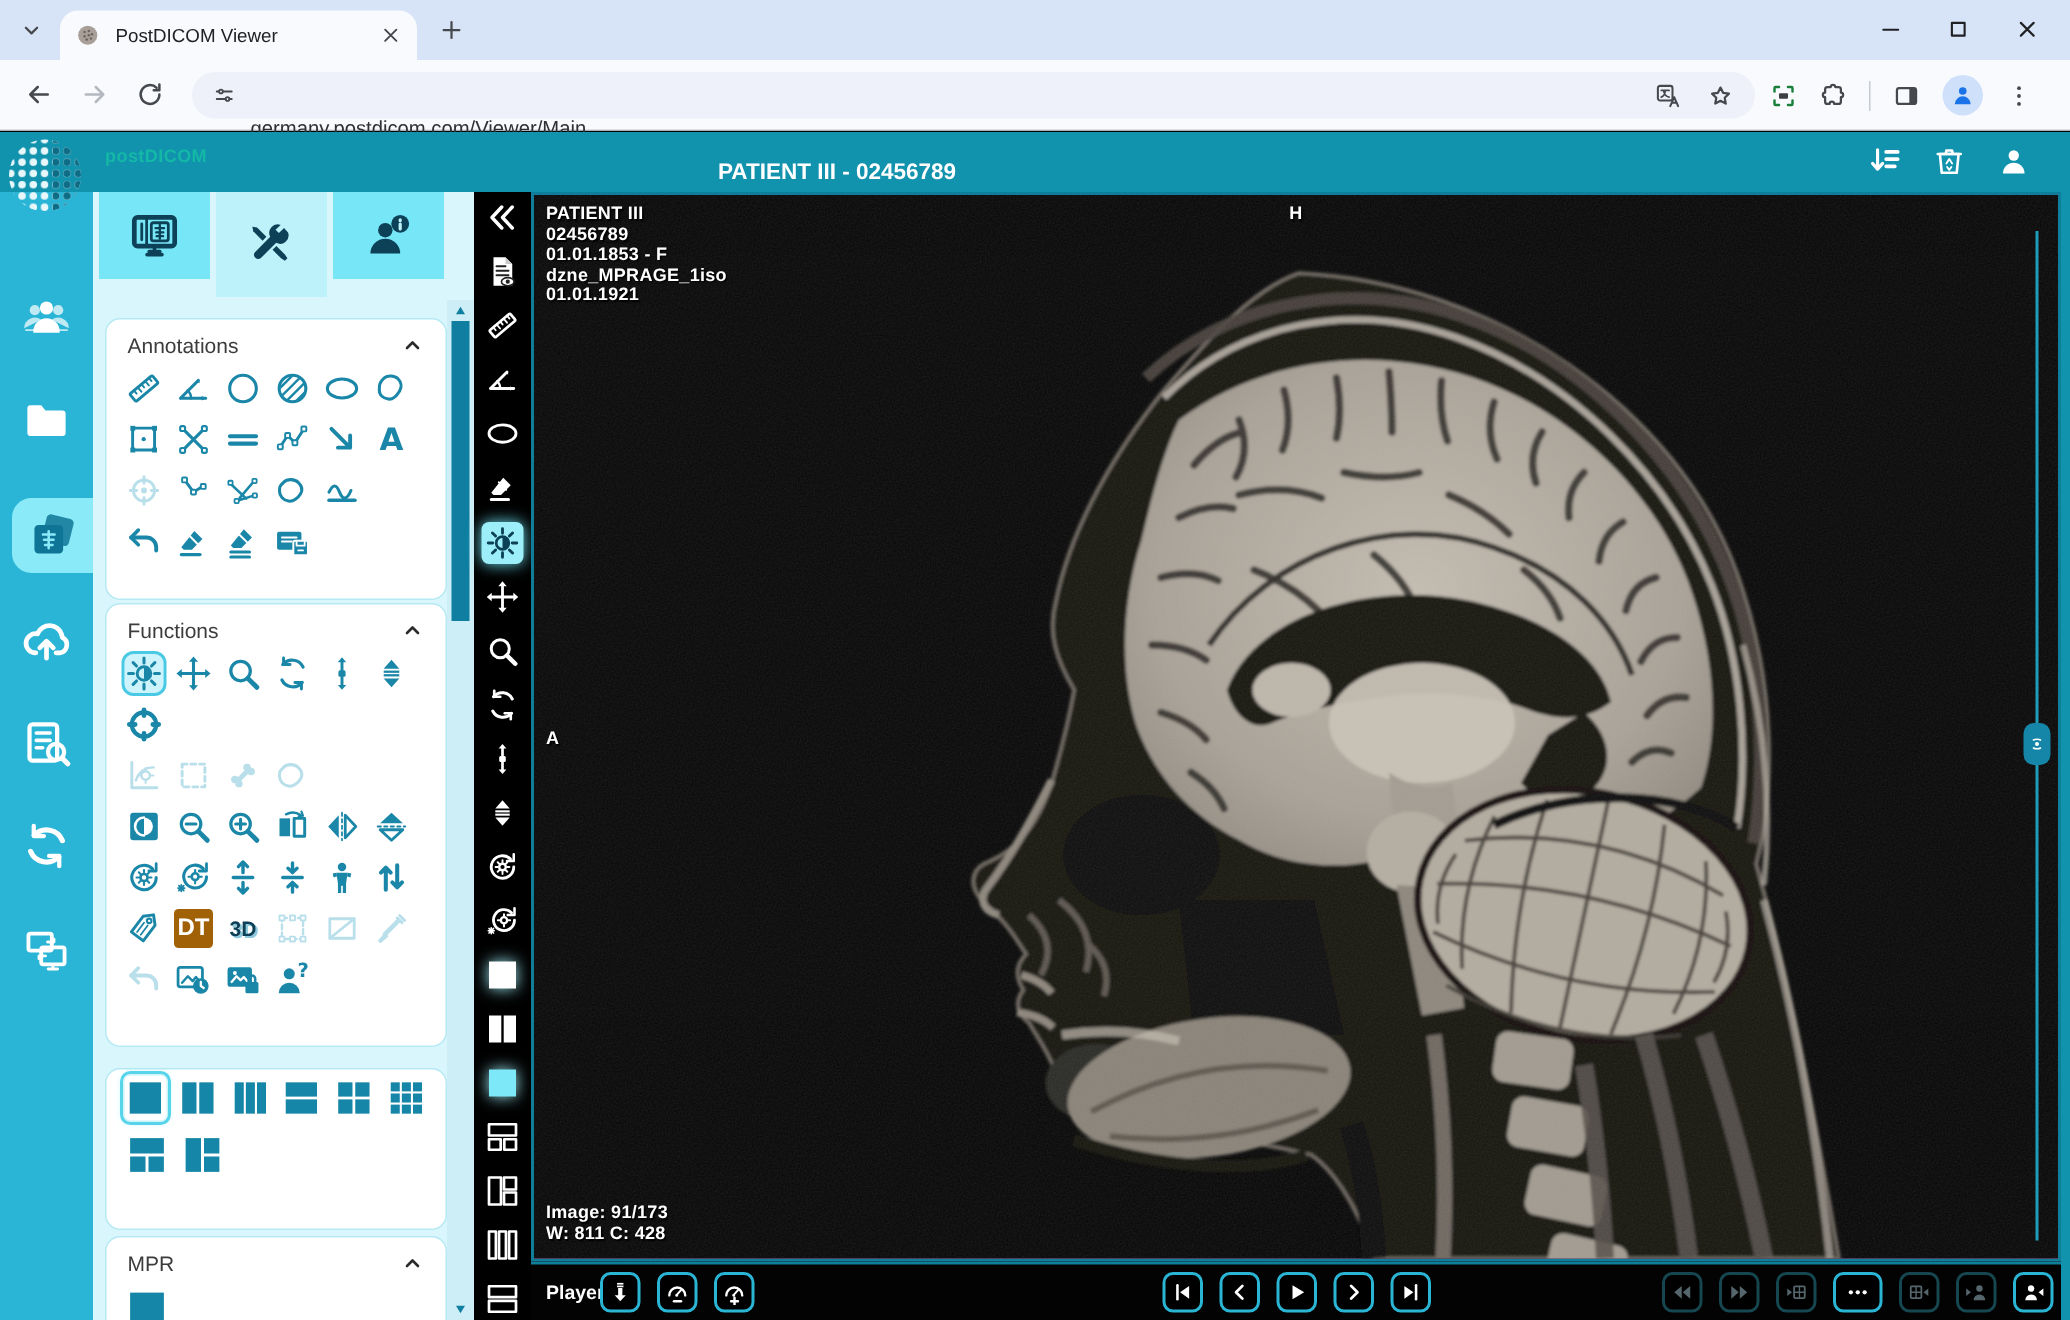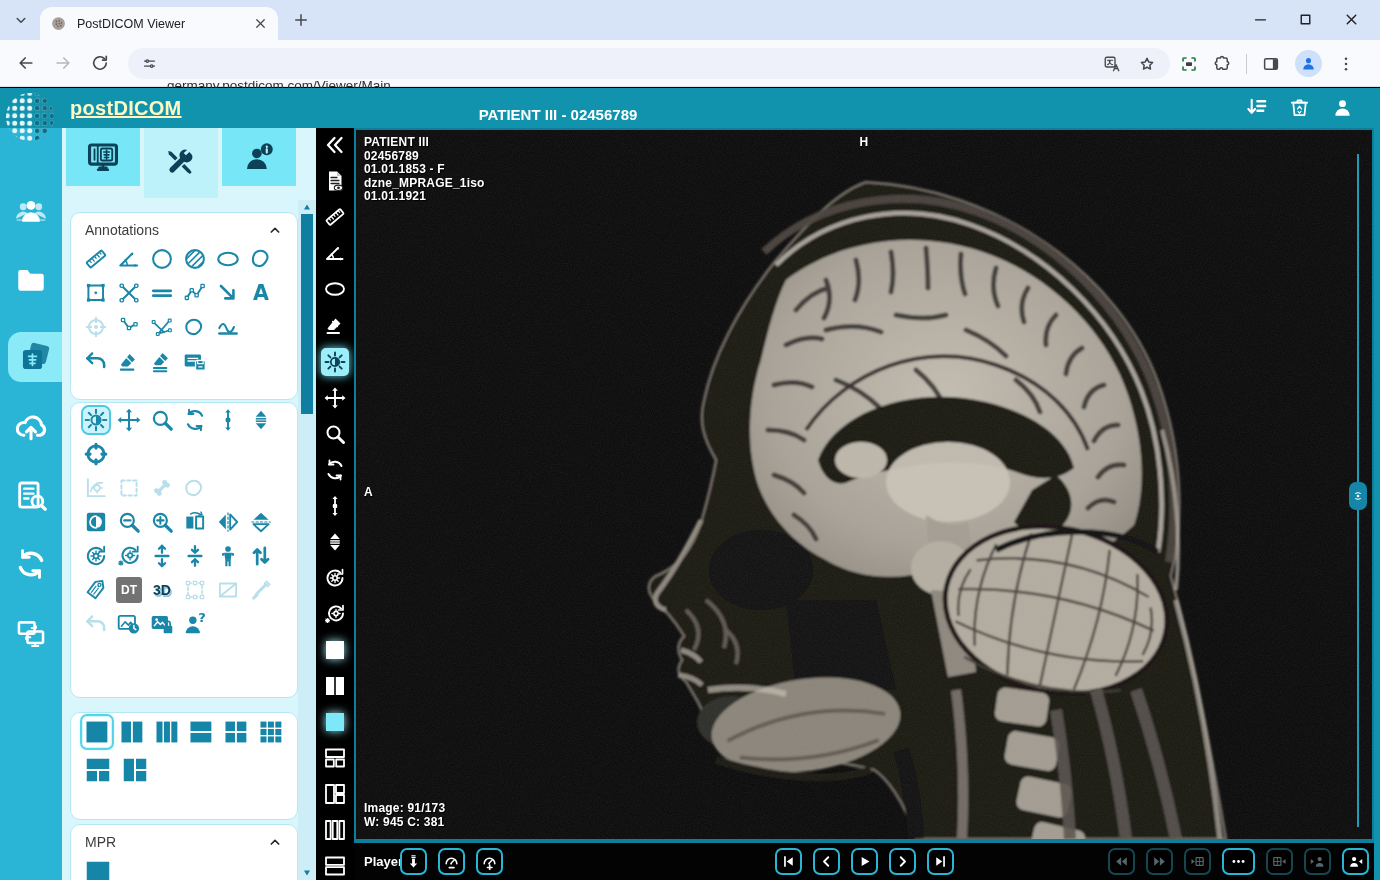--- a/index.html
+++ b/index.html
@@ -26,21 +26,21 @@
   .pill { position:absolute; left:128px; top:48px; width:1042px; height:31px; border-radius:16px; background:#eef1f9;
           display:flex; align-items:center; padding:0 14px; }
   .url { font-size:13.5px; color:#2e3033; margin-left:10px; flex:1;margin-top:44px; }
   .pill-icons { display:flex; gap:17px; }
   .rightcluster { position:absolute; left:1180px; top:48px; height:31px; display:flex; gap:15px; align-items:center; }
   .vsep { width:1px; height:20px; background:#c6cad1; }
   .avatar { width:27px; height:27px; border-radius:50%; background:#cfe0fb; color:#1a73e8; padding:5px; }
 
   
   .appheader { left:0; top:88px; width:1380px; height:40px; background:#1193ae; }
-  .brand { position:absolute; left:70px; top:97px; color:#fef9c3; font-size:20px; font-weight:bold; letter-spacing:.3px;text-decoration:underline; }
+  .brand { position:absolute; left:70px; top:97px; color:#14b8a6; font-size:12px; font-weight:bold; letter-spacing:.3px; }
   .ptitle { position:absolute; left:0; top:106px; width:1116px; text-align:center; color:#fff; font-size:15px; font-weight:bold; }
   .hdr-icons { position:absolute; right:26px; top:96px; display:flex; gap:20px; }
   .hdr-icons .cell { width:23px; height:23px; color:#fff; }
   .logo { left:4px; top:90px; width:54px; height:54px; z-index:5; }
 
   
   .rail { left:0; top:128px; width:62px; height:752px; background:#2ab5d6; display:flex; flex-direction:column;
           align-items:center; padding-top:66px; }
   .scell { width:34px; height:34px; color:#fff; margin-bottom:35px; flex:none; }
   .scell.active { width:54px; height:50px; background:#8aeaf8; border-radius:13px 0 0 13px; color:#0f7596;
@@ -54,21 +54,21 @@
   .card { position:absolute; left:8px; width:228px; background:#fff; border:1px solid #b5e9f3; border-radius:10px; }
   .card-h { display:flex; justify-content:space-between; align-items:center; padding:9px 14px 4px; }
   .card-title { font-size:14px; color:#3c3c3c; }
   .chev { width:16px; height:16px; color:#2b2b2b; }
   .card-b { padding:4px 12px 8px; }
   .irow { display:flex; gap:7px; margin-bottom:8px; }
   .cell { position:relative; display:flex; align-items:center; justify-content:center; }
   .acell { width:26px; height:26px; color:#1b87a8; }
   .acell.dis { color:#b9dfeb; }
   .acell.sel { background:#cdf4fc; outline:2px solid #49c9e3; border-radius:6px; }
-  .dtbox { background:#737373; color:#fff !important; font-weight:bold; font-size:12px; border-radius:3px; }
+  .dtbox { background:#a16207; color:#fff !important; font-weight:bold; font-size:16px; border-radius:3px; }
   .tdbox { color:#0d3f57 !important; font-weight:800; font-size:14px; 
            text-shadow:1.5px 1.5px 0 #8ecadb; }
   .lcell { width:30px; height:30px; color:#1586a8; }
   .lcell.sel { outline:2px solid #57d4ea; outline-offset:1px; border-radius:4px; box-shadow:0 0 6px #8ee9f7; }
   .pscroll { position:absolute; left:236px; top:72px; width:18px; height:680px; background:#cdeef6; }
   .pthumb { position:absolute; left:3px; top:14px; width:12px; height:200px; background:#0f7ea0; }
   .parrow { position:absolute; left:2px; width:14px; height:12px; color:#0f7ea0; }
 
   
   .mtool { left:316px; top:128px; width:38px; height:752px; background:#000; display:flex; flex-direction:column;
@@ -551,20 +551,28 @@
                 <path d="M5.5 9.5h9M5.5 12h6" stroke="#fff" stroke-width="1.2"></path>
                 <rect x="12.5" y="11.5" width="9" height="9" rx="1" fill="currentColor" stroke="#fff" stroke-width="1.2"></rect>
                 <path d="M14.5 11.5v3h5v-3M15.5 17.5h3" stroke="#fff" stroke-width="1.1"></path>
               </svg>
             </div>
           </div>
         </div>
     </div>
 
     <div class="card" style="top:274px;height:296px">
+      <div class="card-h">
+        <span class="card-title">Functions</span>
+        <span class="ic chev">
+            <svg viewBox="0 0 24 24" fill="none" stroke="currentColor" stroke-width="2" stroke-linecap="round" stroke-linejoin="round">
+              <path d="M6.5 15l5.5-5.5L17.5 15" stroke-width="2.6"></path>
+            </svg>
+          </span>
+      </div>
       <div class="card-b">
           <div class="irow">
             <div class="ic cell acell sel">
               <svg viewBox="0 0 24 24" fill="none" stroke="currentColor" stroke-width="2" stroke-linecap="round" stroke-linejoin="round">
                 <circle cx="12" cy="12" r="4.2" stroke-width="1.8"></circle>
                 <path d="M12 8.2a3.8 3.8 0 0 1 0 7.6z" fill="currentColor" stroke="none"></path>
                 <path d="M12 2.5v3M12 18.5v3M2.5 12h3M18.5 12h3M5.3 5.3l2.1 2.1M16.6 16.6l2.1 2.1M18.7 5.3l-2.1 2.1M7.4 16.6l-2.1 2.1" stroke-width="1.9"></path>
               </svg>
             </div>
             <div class="ic cell acell">
@@ -1175,21 +1183,21 @@
     <div class="ovl" style="left:8px;top:6px">
       <div>PATIENT III</div>
       <div>02456789</div>
       <div>01.01.1853 - F</div>
       <div>dzne_MPRAGE_1iso</div>
       <div>01.01.1921</div>
     </div>
     <div class="ovl" style="left:50%;top:6px;transform:translateX(-50%)">H</div>
     <div class="ovl" style="left:8px;top:356px">A</div>
     <div class="ovl" style="left:8px;bottom:24px">Image: 91/173</div>
-    <div class="ovl" style="left:8px;bottom:10px">W: 945 C: 381</div>
+    <div class="ovl" style="left:8px;bottom:10px">W: 811 C: 428</div>
 
     <div class="slider-track"></div>
     <div class="slider-knob ic">
         <svg viewBox="0 0 24 24" fill="none" stroke="currentColor" stroke-width="2" stroke-linecap="round" stroke-linejoin="round">
           <circle cx="12" cy="12" r="2" fill="#fff" stroke="none"></circle>
           <path d="M8.5 8C10 7 14 7 15.5 8M8.5 16c1.5 1 5.5 1 7 0" stroke="#fff" stroke-width="1.6"></path>
         </svg>
       </div>
   </div>
 

